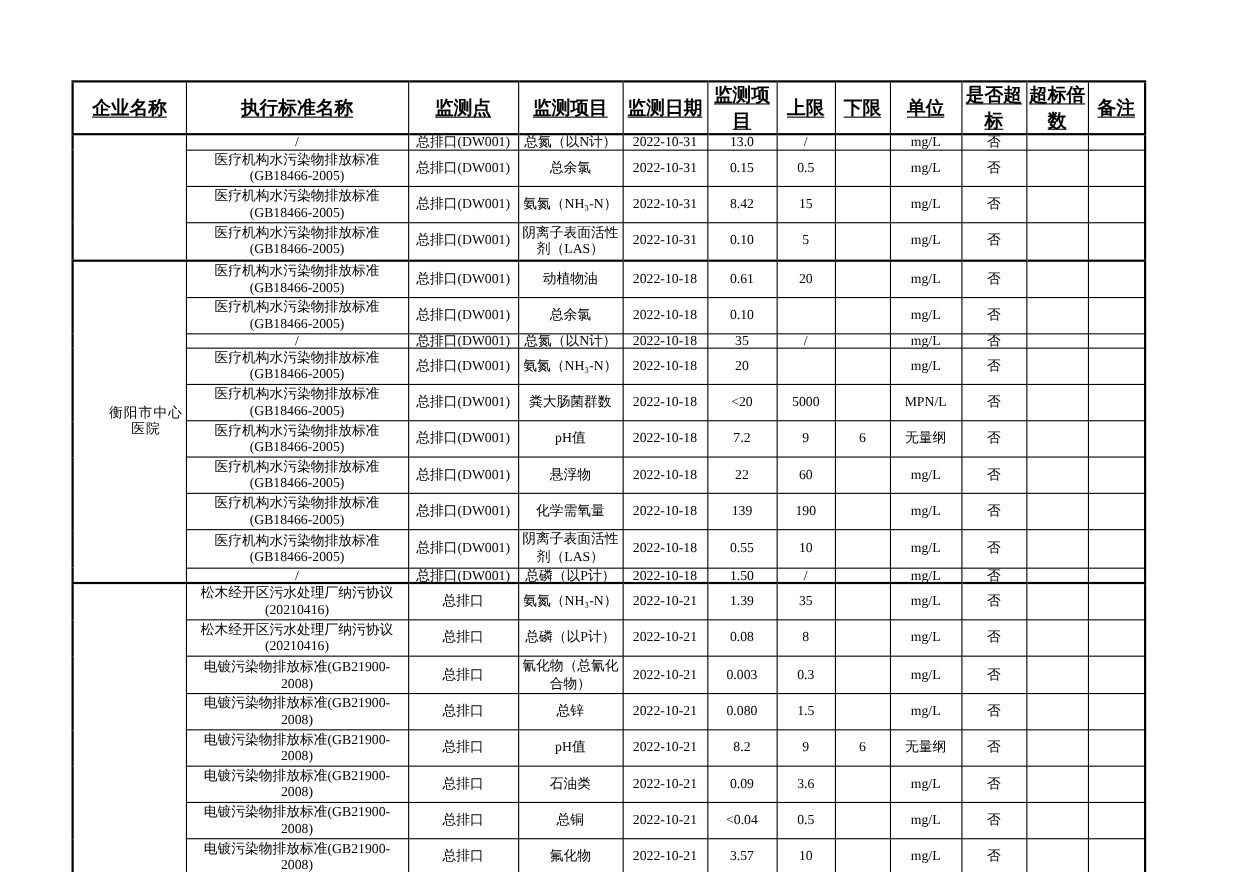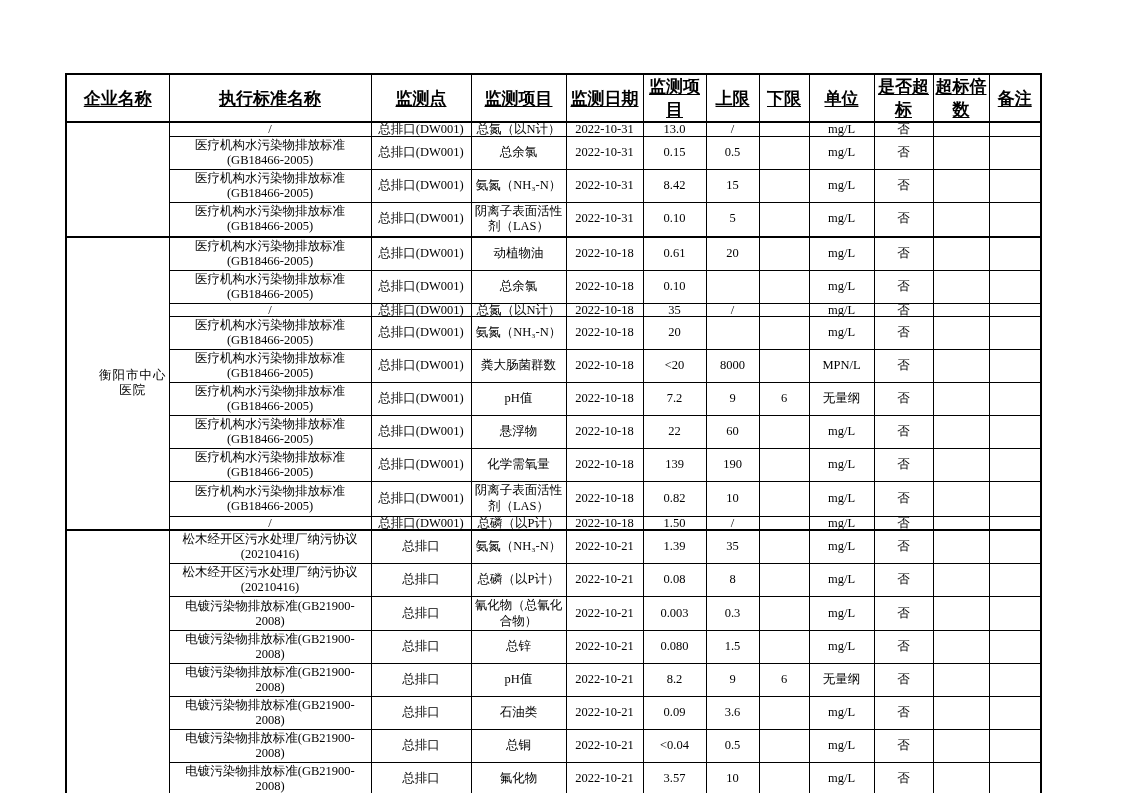--- a/index.html
+++ b/index.html
@@ -175,21 +175,21 @@
             <td class="c-multiple"></td>
             <td class="c-note"></td>
           </tr>
           <tr>
             <td class="c-standard">医疗机构水污染物排放标准
 (GB18466-2005)</td>
             <td class="c-point">总排口(DW001)</td>
             <td class="c-item">粪大肠菌群数</td>
             <td class="c-date">2022-10-18</td>
             <td class="c-value">&lt;20</td>
-            <td class="c-upper">8000</td>
+            <td class="c-upper">5000</td>
             <td class="c-lower"></td>
             <td class="c-unit">MPN/L</td>
             <td class="c-exceeded">否</td>
             <td class="c-multiple"></td>
             <td class="c-note"></td>
           </tr>
           <tr>
             <td class="c-standard">医疗机构水污染物排放标准
 (GB18466-2005)</td>
             <td class="c-point">总排口(DW001)</td>
@@ -231,21 +231,21 @@
             <td class="c-multiple"></td>
             <td class="c-note"></td>
           </tr>
           <tr>
             <td class="c-standard">医疗机构水污染物排放标准
 (GB18466-2005)</td>
             <td class="c-point">总排口(DW001)</td>
             <td class="c-item">阴离子表面活性
 剂（LAS）</td>
             <td class="c-date">2022-10-18</td>
-            <td class="c-value">0.82</td>
+            <td class="c-value">0.55</td>
             <td class="c-upper">10</td>
             <td class="c-lower"></td>
             <td class="c-unit">mg/L</td>
             <td class="c-exceeded">否</td>
             <td class="c-multiple"></td>
             <td class="c-note"></td>
           </tr>
           <tr class="thin">
             <td class="c-standard">/</td>
             <td class="c-point">总排口(DW001)</td>

